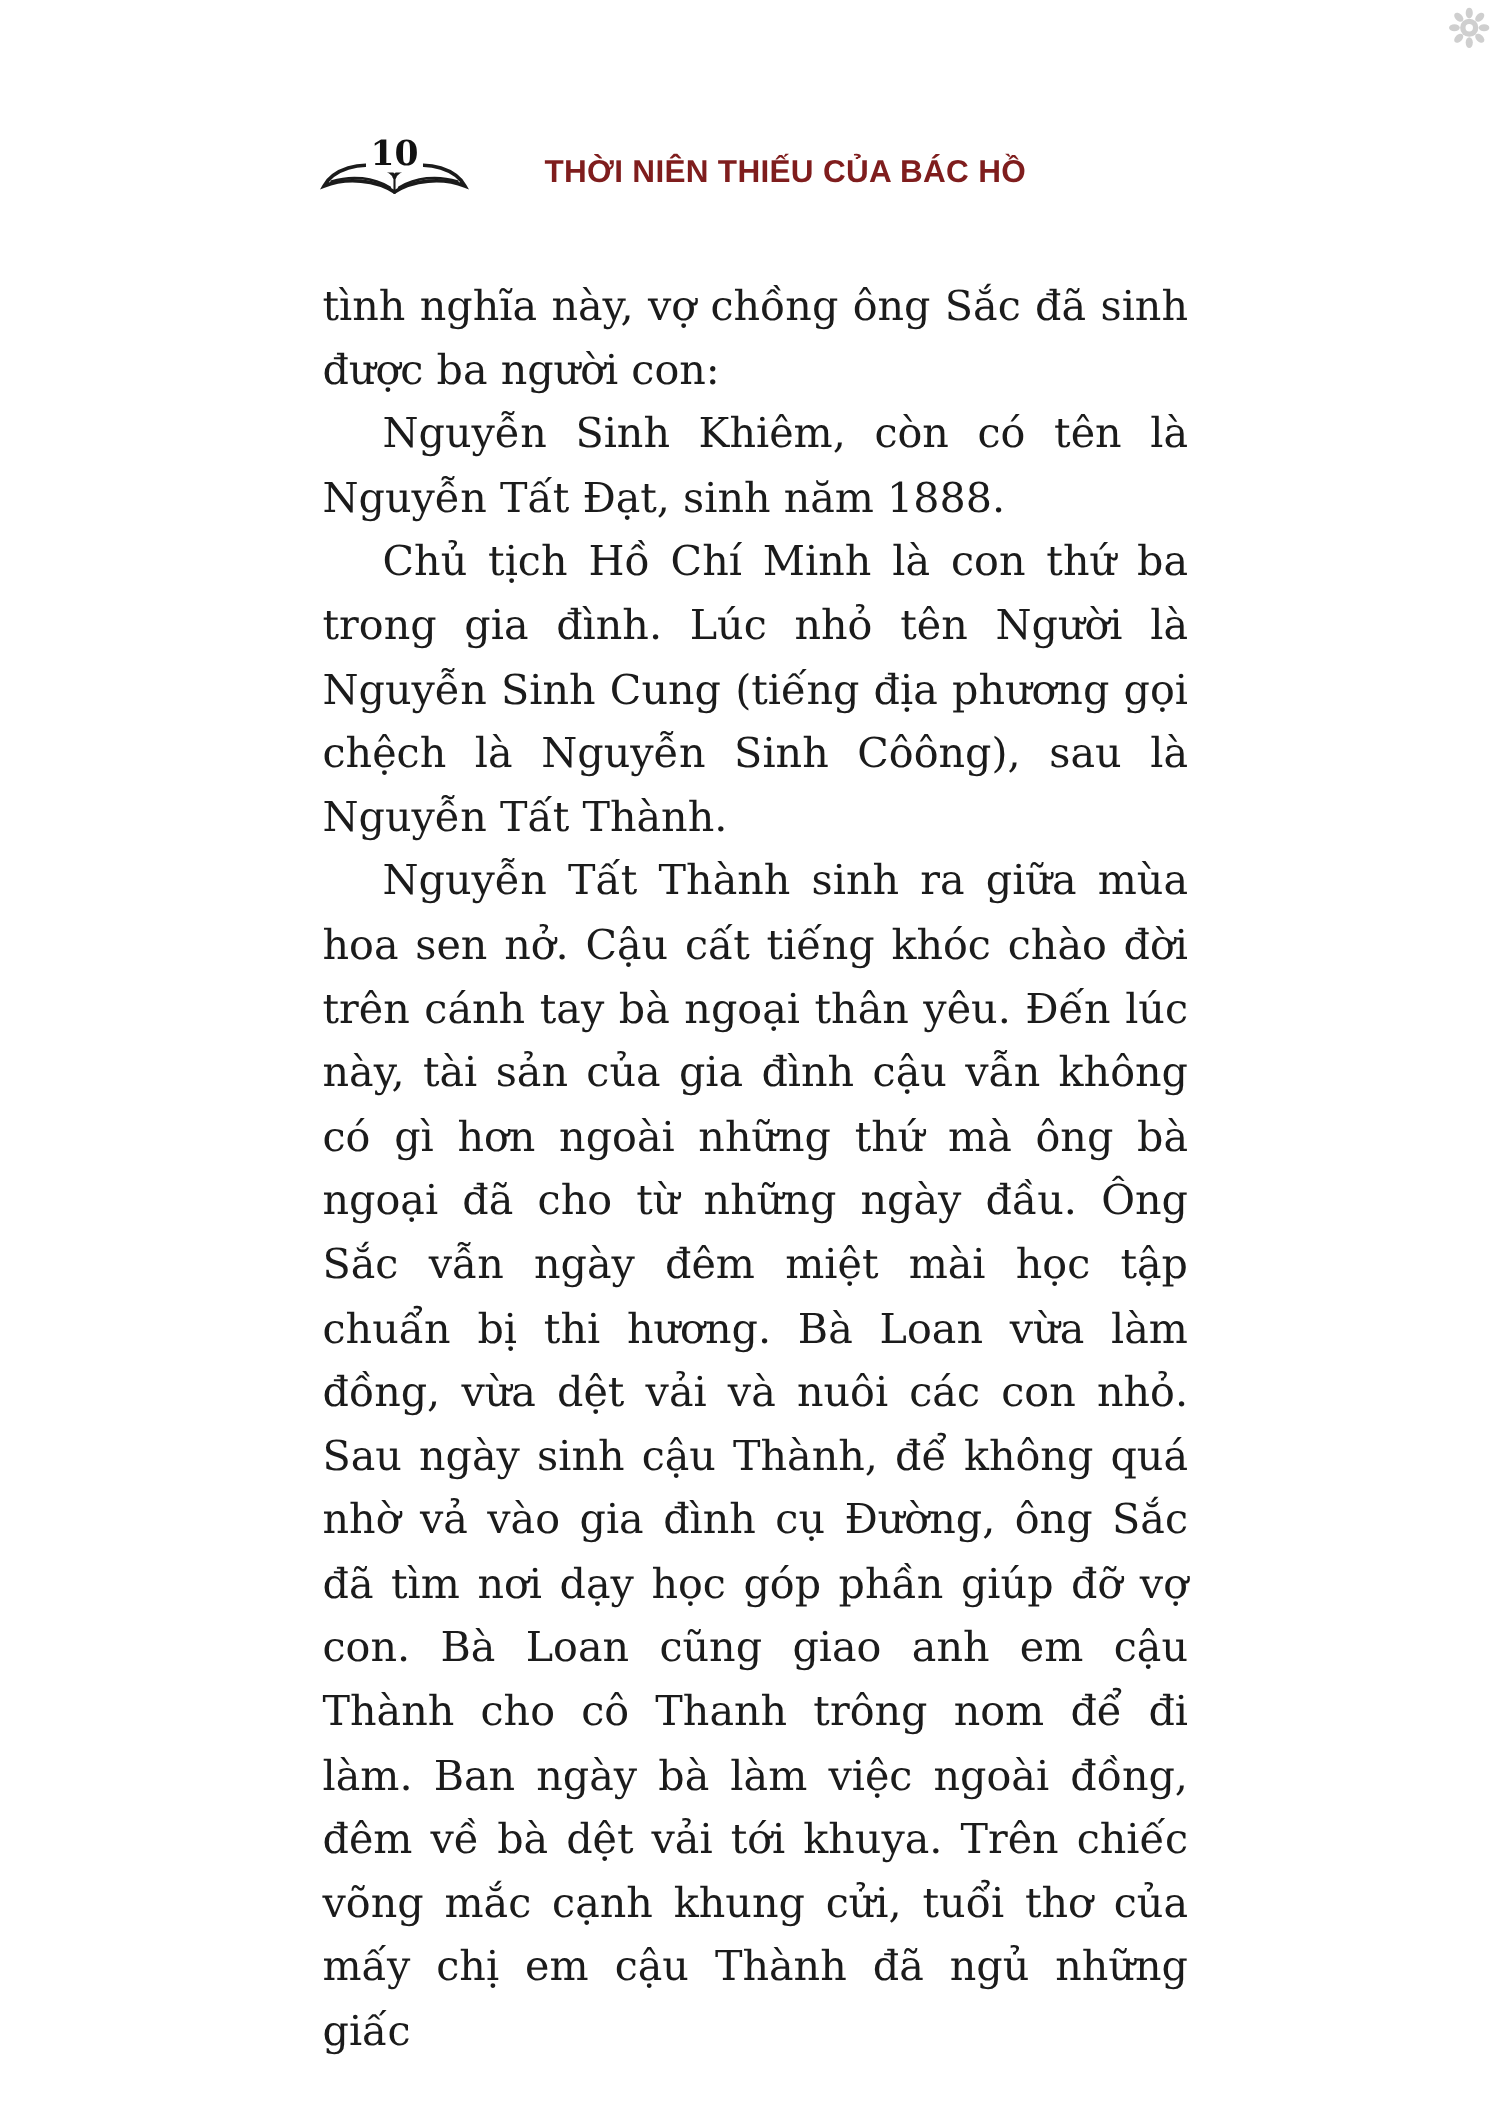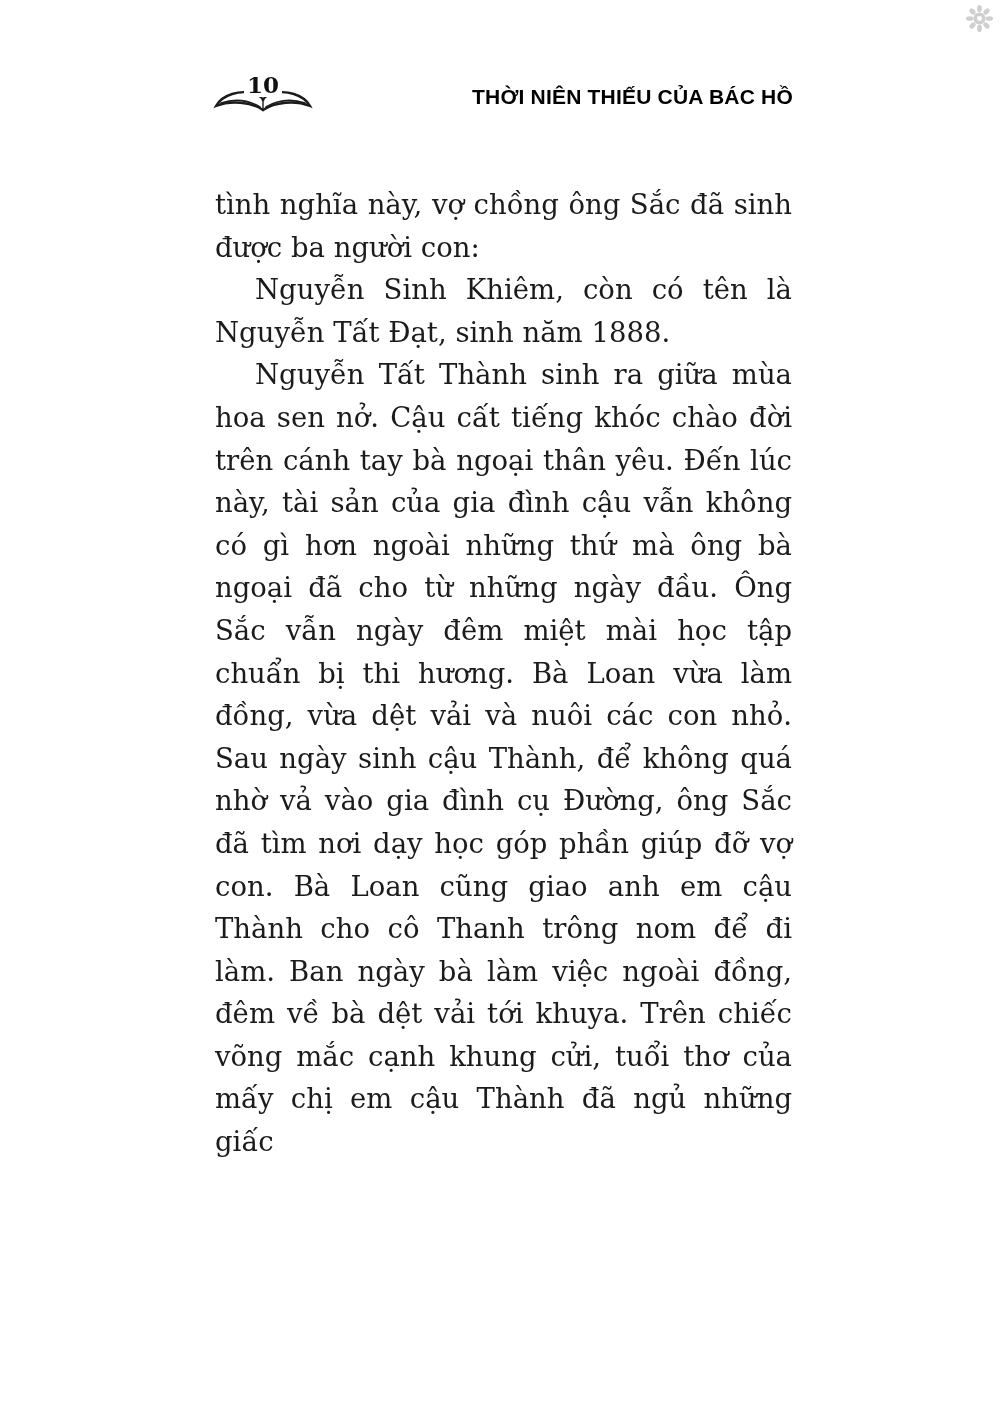--- a/index.html
+++ b/index.html
@@ -15,21 +15,21 @@
   }
   .page {
     position: absolute;
     inset: 0;
     background: #ffffff;
   }
 
   
   .running-header {
     position: absolute;
-    top: 74px;
+    top: 92px;
     left: 213px;
     width: 580px;
     height: 46px;
     display: flex;
     align-items: center;
     gap: 20px;
   }
   .book-badge {
     position: relative;
     width: 100px;
@@ -49,26 +49,26 @@
     font-family: "DejaVu Serif", serif;
     font-weight: bold;
     font-size: 23px;
     color: #111;
     background: #fff;
     padding: 0 3px;
     line-height: 1.1;
   }
   .header-title {
     flex: 1;
-    text-align: right;
+    text-align: left;
     font-family: "Liberation Sans", sans-serif;
     font-weight: 700;
     font-size: 21px;
     letter-spacing: 0.2px;
-    color: #000000;
+    color: #7f1d1d;
     padding-left: 30px;
     white-space: nowrap;
   }
 
   
   .body-text {
     position: absolute;
     top: 170px;
     left: 215px;
     width: 577px;
@@ -113,20 +113,21 @@
         </g>
       </svg>
       <span class="page-number">10</span>
     </div>
     <div class="header-title">THỜI NIÊN THIẾU CỦA BÁC HỒ</div>
   </div>
 
   <div class="body-text">
     <p class="continuation">tình nghĩa này, vợ chồng ông Sắc đã sinh được ba người con:</p>
     <p>Nguyễn Sinh Khiêm, còn có tên là Nguyễn Tất Đạt, sinh năm 1888.</p>
+    <p>Chủ tịch Hồ Chí Minh là con thứ ba trong gia đình. Lúc nhỏ tên Người là Nguyễn Sinh Cung (tiếng địa phương gọi chệch là Nguyễn Sinh Côông), sau là Nguyễn Tất Thành.</p>
     <p>Nguyễn Tất Thành sinh ra giữa mùa hoa sen nở. Cậu cất tiếng khóc chào đời trên cánh tay bà ngoại thân yêu. Đến lúc này, tài sản của gia đình cậu vẫn không có gì hơn ngoài những thứ mà ông bà ngoại đã cho từ những ngày đầu. Ông Sắc vẫn ngày đêm miệt mài học tập chuẩn bị thi hương. Bà Loan vừa làm đồng, vừa dệt vải và nuôi các con nhỏ. Sau ngày sinh cậu Thành, để không quá nhờ vả vào gia đình cụ Đường, ông Sắc đã tìm nơi dạy học góp phần giúp đỡ vợ con. Bà Loan cũng giao anh em cậu Thành cho cô Thanh trông nom để đi làm. Ban ngày bà làm việc ngoài đồng, đêm về bà dệt vải tới khuya. Trên chiếc võng mắc cạnh khung cửi, tuổi thơ của mấy chị em cậu Thành đã ngủ những giấc</p>
   </div>
 
   <div class="gear-watermark">
     <svg width="27" height="27" viewBox="0 0 24 24" aria-hidden="true">
       <g fill="#cfcfcf">
         <g>
           <ellipse cx="12" cy="3.2" rx="2.1" ry="3.2"></ellipse>
           <ellipse cx="12" cy="3.2" rx="2.1" ry="3.2" transform="rotate(45 12 12)"></ellipse>
           <ellipse cx="12" cy="3.2" rx="2.1" ry="3.2" transform="rotate(90 12 12)"></ellipse>

